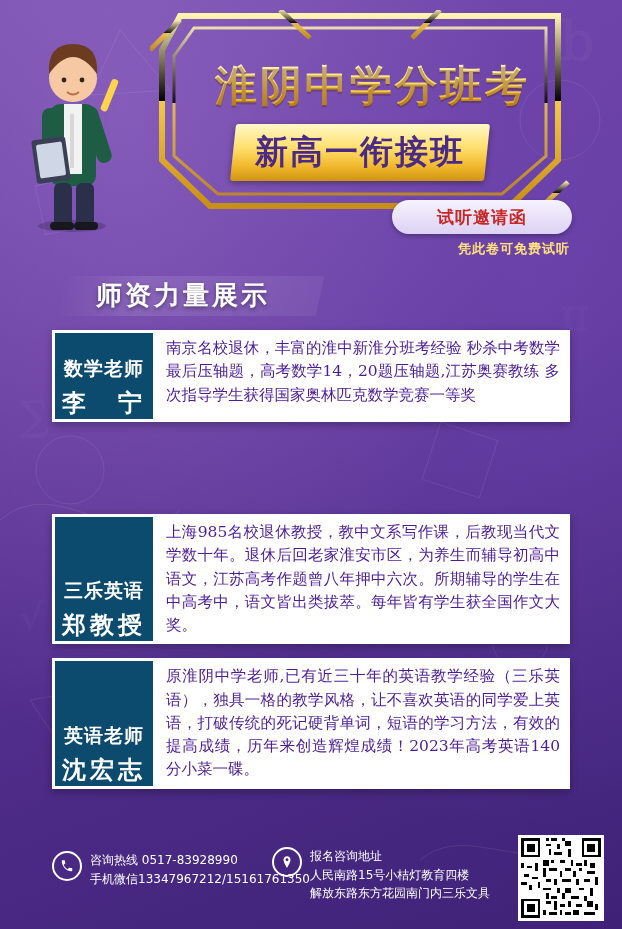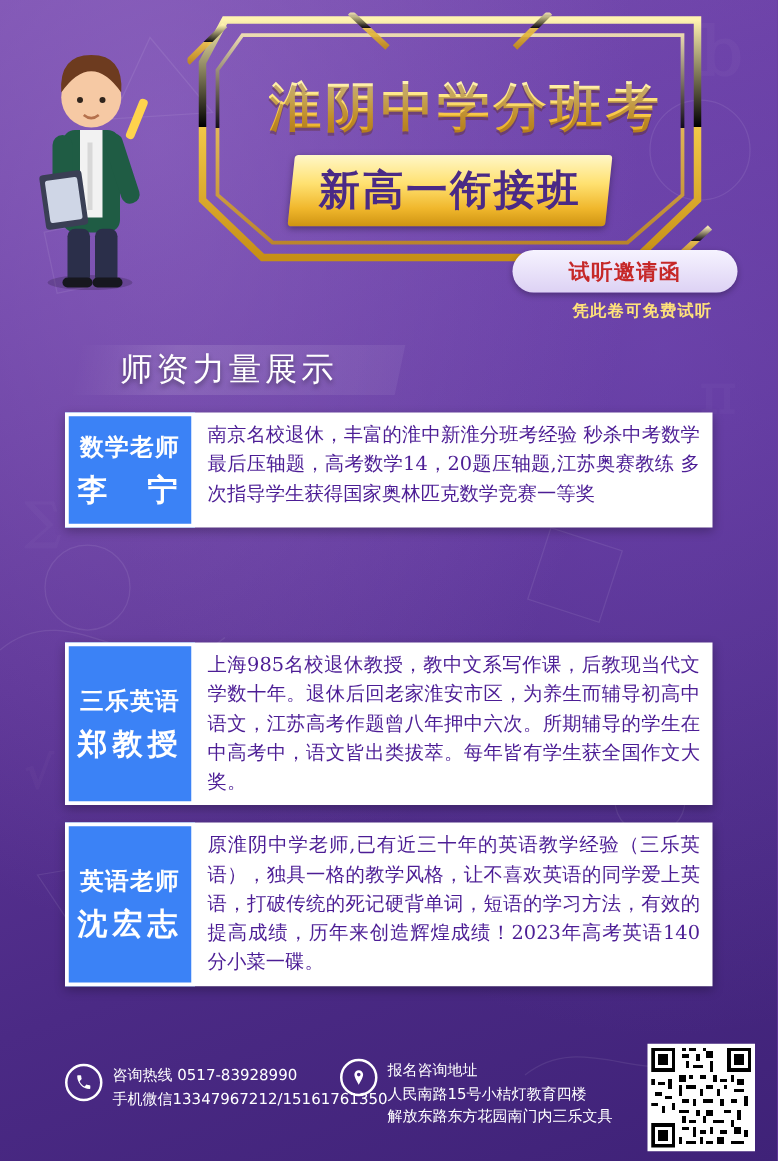--- a/index.html
+++ b/index.html
@@ -58,21 +58,21 @@
     box-shadow:0 2px 6px rgba(0,0,0,.35);
   }
   .title-sub{
     transform:skewX(6deg);
     display:block;
     font-family:"DejaVu Serif","Liberation Serif",serif;
     font-weight:bold;font-size:33px;letter-spacing:2px;
     color:#4a2a86;
   }
   .badge{
-    position:absolute;right:32px;top:200px;
+    position:absolute;right:50px;top:200px;
     width:180px;height:34px;
     background:linear-gradient(180deg,#f6f3ff 0%,#ddd2f4 100%);
     border-radius:17px;
     display:flex;align-items:center;justify-content:center;
     box-shadow:0 2px 5px rgba(0,0,0,.3);
   }
   .badge-text{
     font-family:"DejaVu Serif","Liberation Serif",serif;
     font-weight:bold;font-size:17px;letter-spacing:1px;
     color:#c62828;
@@ -88,40 +88,40 @@
     position:relative;margin:8px 0 10px 0;height:44px;
   }
   .section-ribbon{
     position:absolute;left:60px;top:0;width:260px;height:40px;
     background:linear-gradient(90deg,rgba(255,255,255,0) 0%,rgba(255,255,255,.12) 30%,rgba(255,255,255,.06) 100%);
     transform:skewX(-12deg);
   }
   .section-title{
     position:absolute;left:96px;top:2px;
     font-family:"DejaVu Serif","Liberation Serif",serif;
-    font-weight:normal;font-size:26px;letter-spacing:3px;
+    font-weight:bold;font-size:26px;letter-spacing:3px;
     color:#ffffff;
     text-shadow:0 2px 4px rgba(0,0,0,.4);
   }
 
   
   .cards{padding:0 52px;}
   .card{
     position:relative;
     background:#ffffff;
     margin-bottom:14px;
     display:flex;
     min-height:92px;
     box-shadow:0 3px 8px rgba(0,0,0,.28);
   }
   .card-name{
     width:104px;min-width:104px;
-    background:#3b82f6;
+    background:#0c4a6e;
     color:#fff;
-    display:flex;flex-direction:column;align-items:center;justify-content:center;
+    display:flex;flex-direction:column;align-items:center;justify-content:flex-end;
     font-family:"DejaVu Serif","Liberation Serif",serif;
     border:3px solid #ffffff;
     box-sizing:border-box;
   }
   .card-name .role{font-size:19px;font-weight:bold;letter-spacing:1px;}
   .card-name .person{font-size:24px;font-weight:bold;letter-spacing:4px;margin-top:5px;}
   .card-body{
     flex:1;
     padding:7px 10px 7px 10px;
     font-family:"DejaVu Serif","Liberation Serif",serif;

